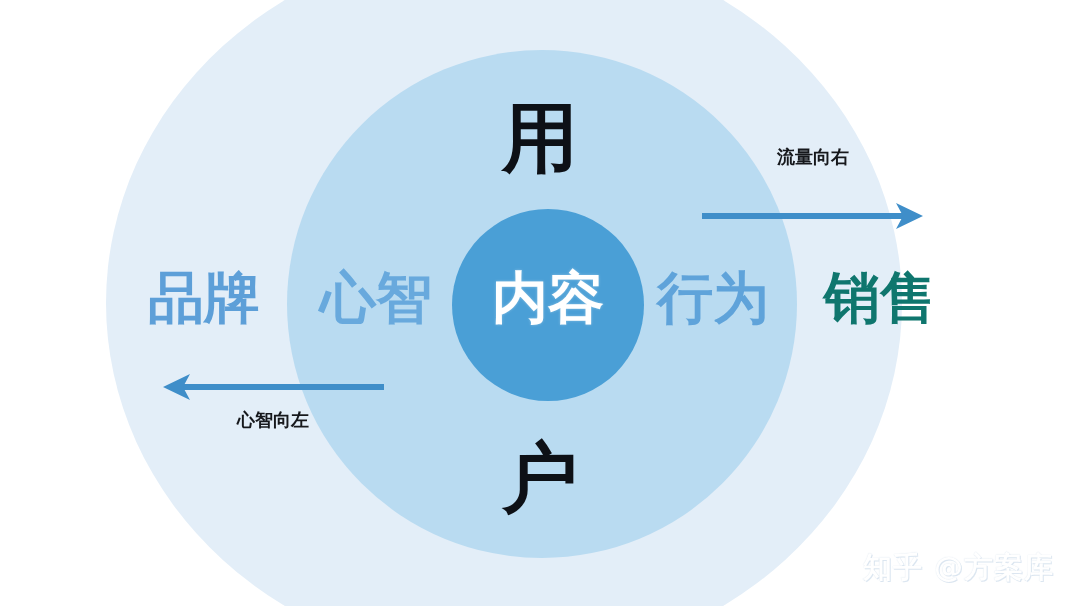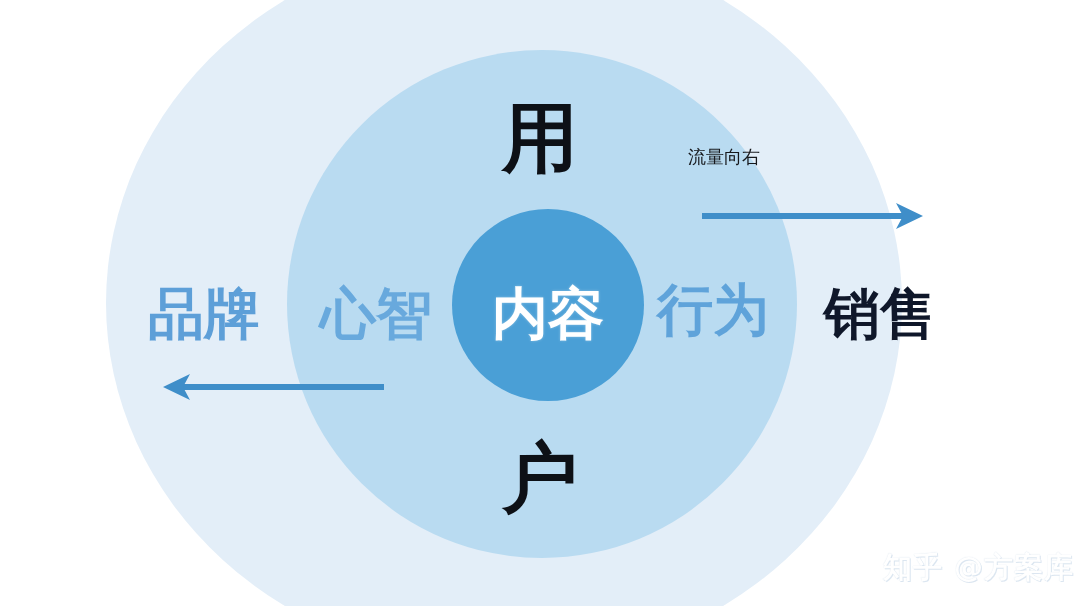--- a/index.html
+++ b/index.html
@@ -67,64 +67,64 @@
   }
   #label-user-bottom {
     left: 0;
     width: 1080px;
     top: 440px;
   }
 
   .stage-label {
     color: #4a94d8;
     font-size: 56px;
-    top: 286px;
+    top: 270px;
     text-align: center;
   }
   #label-brand   { left: 136px; width: 136px; color: #5d9fd8; }
   #label-mind    { left: 308px; width: 136px; color: #68a9dd; }
   #label-content { left: 480px; width: 136px; color: #ffffff;
                    text-shadow: 0 0 3px rgba(255,255,255,0.35); }
-  #label-behavior{ left: 645px; width: 136px; color: #5fa3da; font-family: Liberation Mono, monospace; }
-  #label-sales   { left: 812px; width: 136px; color: #0f172a; }
+  #label-behavior{ left: 645px; width: 136px; color: #5fa3da; }
+  #label-sales   { left: 812px; width: 136px; color: #0f766e; }
 
   
   .arrow-svg {
     position: absolute;
     overflow: visible;
   }
   #arrow-right-svg { left: 700px; top: 200px; }
   #arrow-left-svg  { left: 160px; top: 371px; }
 
   .arrow-caption {
     position: absolute;
-    text-align: left;
+    text-align: center;
     color: #16181c;
     font-family: "DejaVu Sans", "Liberation Sans", sans-serif;
     font-size: 18px;
-    font-weight: 400;
+    font-weight: 700;
     line-height: 1.38;
     white-space: nowrap;
   }
   #caption-right {
     left: 688px;
     width: 250px;
     top: 145px;
   }
   #caption-left {
     left: 148px;
     width: 250px;
     top: 408px;
   }
   .caption-line { display: block; }
 
   
   #watermark {
     position: absolute;
-    right: 6px;
+    right: 26px;
     bottom: 18px;
     font-family: "DejaVu Sans", "Liberation Sans", sans-serif;
     font-size: 29px;
     font-weight: 600;
     color: #ffffff;
     opacity: 0.92;
     letter-spacing: 1px;
     text-shadow: 0 0 1px rgba(200,215,230,0.9),
                  1px 1px 0 rgba(205,220,235,0.75);
     white-space: nowrap;
@@ -154,17 +154,18 @@
   </svg>
   <div class="arrow-caption" id="caption-right">
     <span class="caption-line">流量向右</span>
   </div>
 
   <svg class="arrow-svg" id="arrow-left-svg" width="226" height="32" viewBox="0 0 226 32">
     <line x1="20" y1="16" x2="224" y2="16" stroke="#3f8ec9" stroke-width="6" stroke-linecap="butt"></line>
     <path d="M 30 3 L 3 16 L 30 29 L 23 16 Z" fill="#3f8ec9"></path>
   </svg>
   <div class="arrow-caption" id="caption-left">
+    <span class="caption-line">心智向左</span>
   </div>
 
   <div id="watermark">知乎 @方案库</div>
 
 </div>
 
 </body></html>

